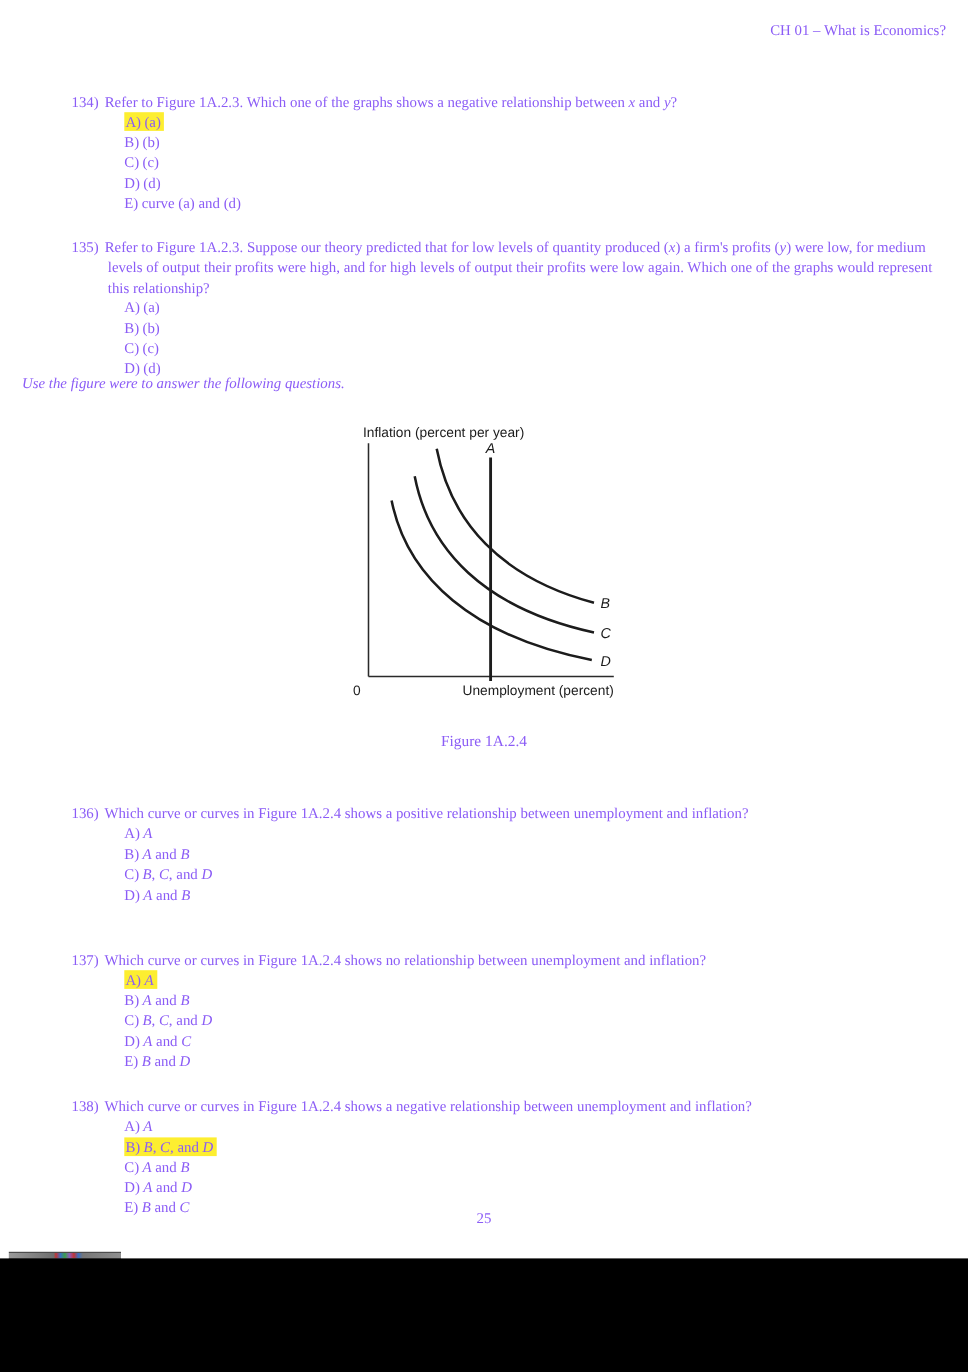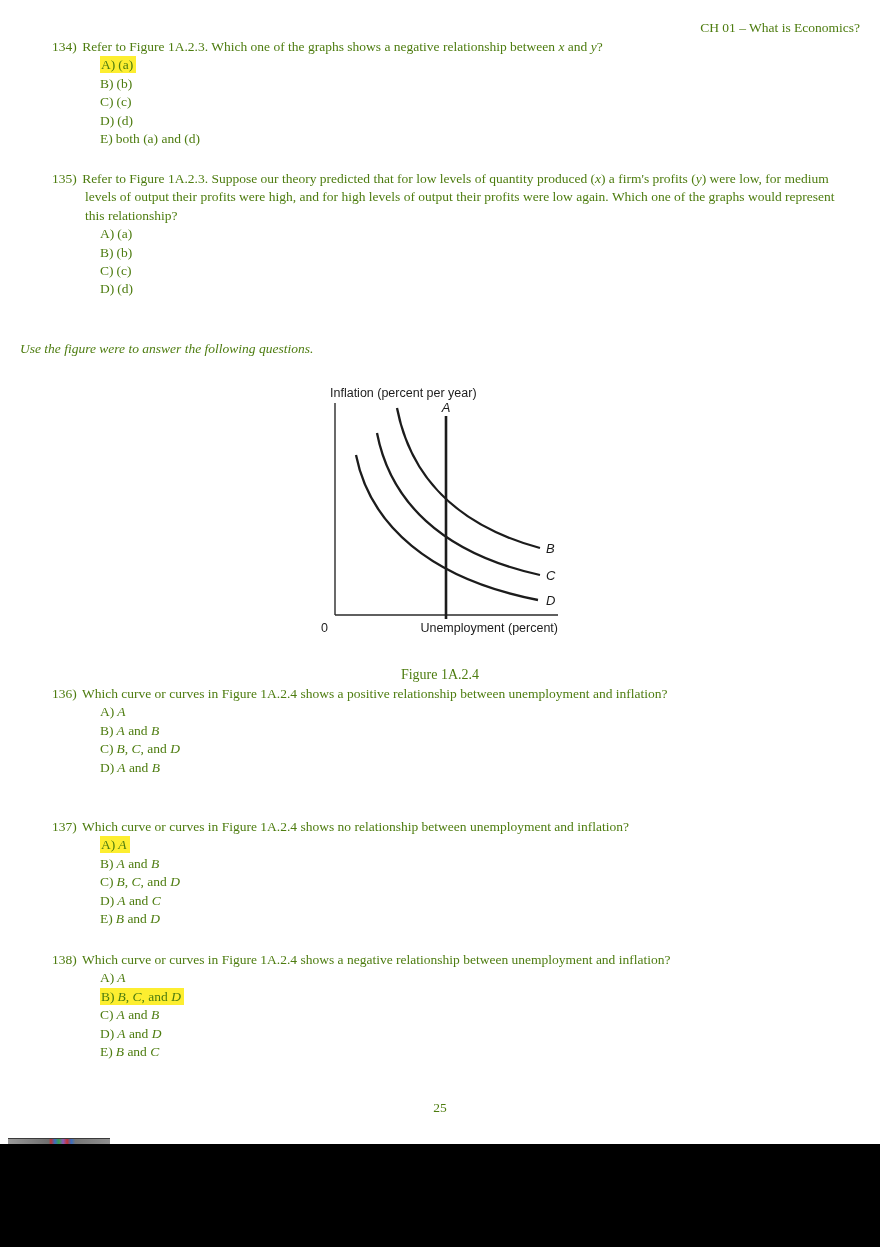--- a/index.html
+++ b/index.html
@@ -2,21 +2,21 @@
 <html style="--hl: #fdee30;"><head>
 <meta charset="utf-8">
 <style>
   html,body{margin:0;padding:0;background:#fff;}
   .page{
     position:relative;width:880px;height:1247px;background:#ffffff;overflow:hidden;
     font-family:"Liberation Serif","DejaVu Serif",serif;
     color:#161616;font-size:13.5px;line-height:18.4px;
   }
   .header{position:absolute;top:19px;right:20px;font-size:13.5px;}
-  .question{position:absolute;left:52px;right:24px;}
+  .question{position:absolute;left:65px;right:24px;margin-top:46px;}
   .q-line{margin:0;padding-left:33px;text-indent:-33px;}
   .q-num{padding-right:2px;}
   .options{margin-left:48px;font-family:Liberation Serif, serif;}
   .opt{white-space:nowrap;}
   .opt-inner{display:inline;}
   .opt-inner.hl{background:var(--hl,#fdee30);padding:1px 3px 1px 1px;}
   .opt-label{padding-right:3px;}
   .note{position:absolute;top:340px;left:20px;font-style:italic;}
   .figure-wrap{position:absolute;top:383px;left:313px;width:262px;height:260px;}
   .fig-txt{font-family:"Liberation Sans","DejaVu Sans",sans-serif;font-size:12.5px;fill:#1c1c1c;}
@@ -27,21 +27,21 @@
     position:absolute;top:1138px;left:8px;width:102px;height:5px;
     border-top:1px solid #3a3a3a;border-bottom:1px solid #3a3a3a;
     background:linear-gradient(90deg,#9a9a9a 0,#6f6f6f 40%,#c23434 42%,#3a6fc2 46%,#3aa04a 50%,#8d5bbf 54%,#c23434 58%,#3a6fc2 62%,#777 66%,#8f8f8f 100%);
   }
   .footer-bar{position:absolute;top:1144px;left:0;width:880px;height:103px;background:#000;}
   i{font-style:italic;}
 </style>
 </head>
 <body>
 
-<div class="page" style="color: #4d7c0f;">
+<div class="page" style="color: #8b5cf6;">
 
   <div class="header">CH 01 – What is Economics?</div>
 
   <section class="question" style="top:38px">
     <p class="q-line"><span class="q-num">134)</span> <span>Refer to Figure 1A.2.3. Which one of the graphs shows a negative relationship between <i>x</i> and <i>y</i>?</span></p>
     <div class="options">
   <div class="opt">
     <span class="opt-inner hl"><span class="opt-label">A)</span><span class="opt-text">(a)</span></span>
   </div>
 
@@ -51,21 +51,21 @@
 
   <div class="opt">
     <span class="opt-inner"><span class="opt-label">C)</span><span class="opt-text">(c)</span></span>
   </div>
 
   <div class="opt">
     <span class="opt-inner"><span class="opt-label">D)</span><span class="opt-text">(d)</span></span>
   </div>
 
   <div class="opt">
-    <span class="opt-inner"><span class="opt-label">E)</span><span class="opt-text">both (a) and (d)</span></span>
+    <span class="opt-inner"><span class="opt-label">E)</span><span class="opt-text">curve (a) and (d)</span></span>
   </div>
 </div>
   </section>
 
   <section class="question" style="top:170px">
     <p class="q-line"><span class="q-num">135)</span> <span>Refer to Figure 1A.2.3. Suppose our theory predicted that for low levels of quantity produced (<i>x</i>) a firm's profits (<i>y</i>) were low, for medium levels of output their profits were high, and for high levels of output their profits were low again. Which one of the graphs would represent this relationship?</span></p>
     <div class="options">
   <div class="opt">
     <span class="opt-inner"><span class="opt-label">A)</span><span class="opt-text">(a)</span></span>
   </div>

